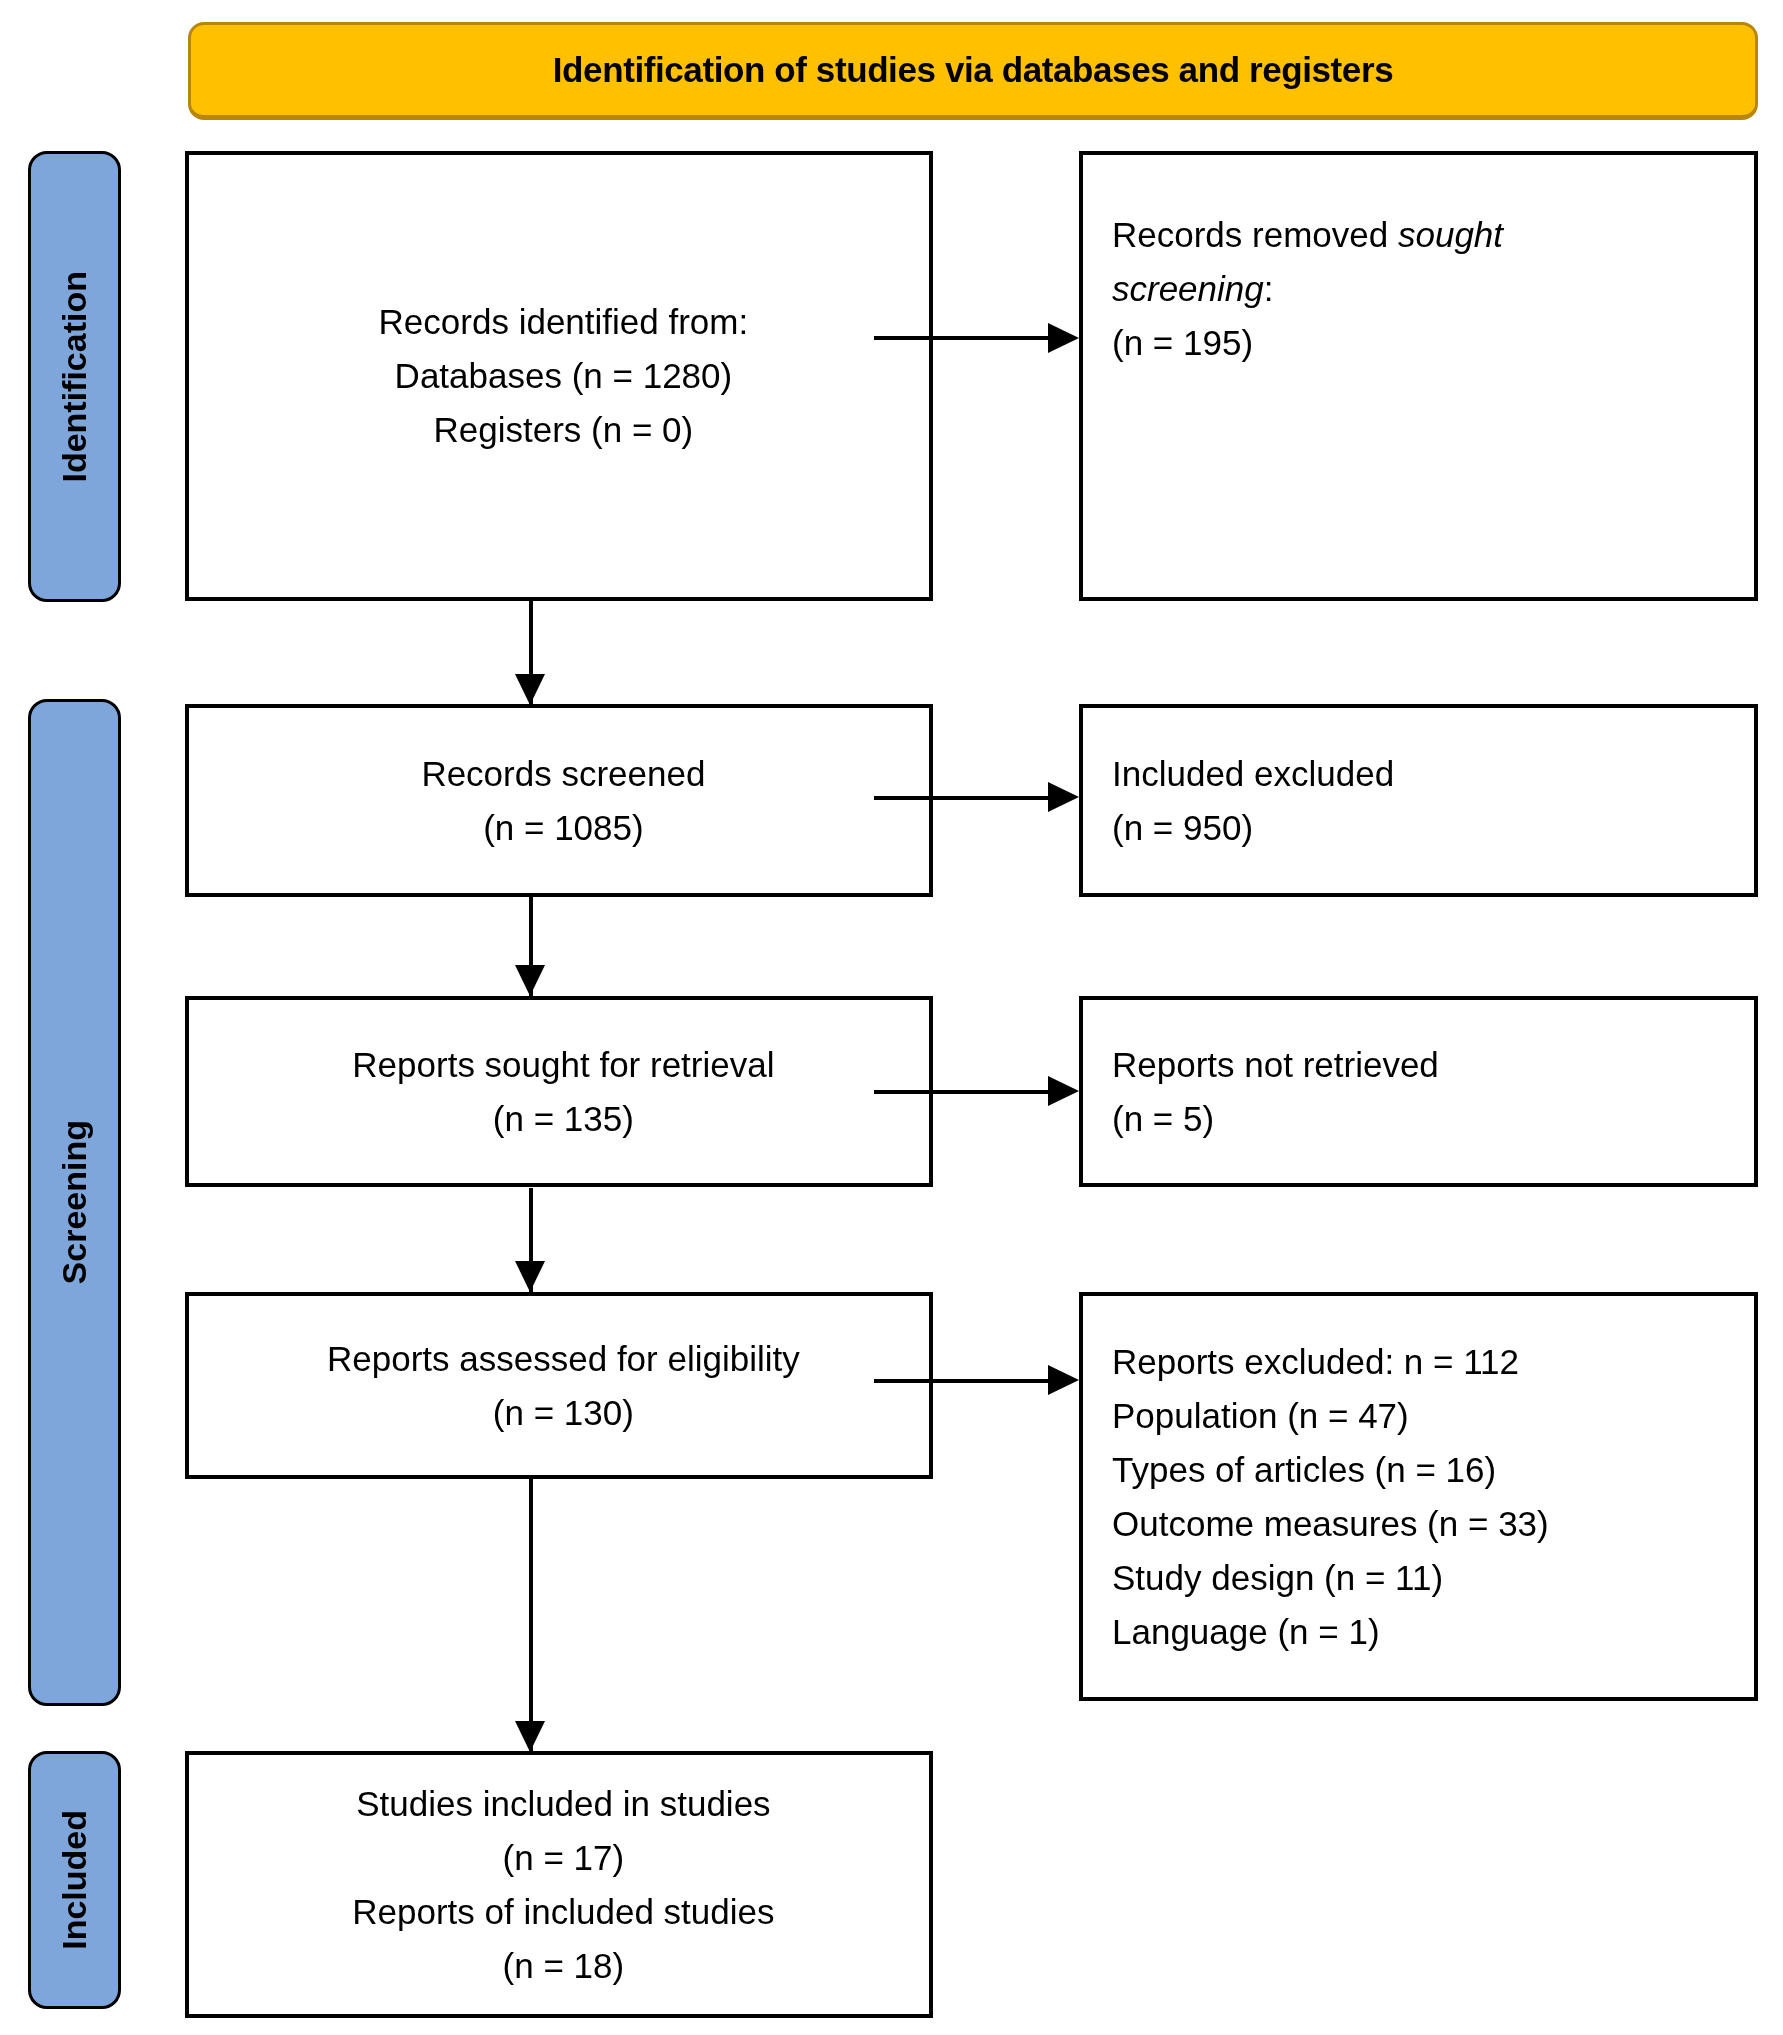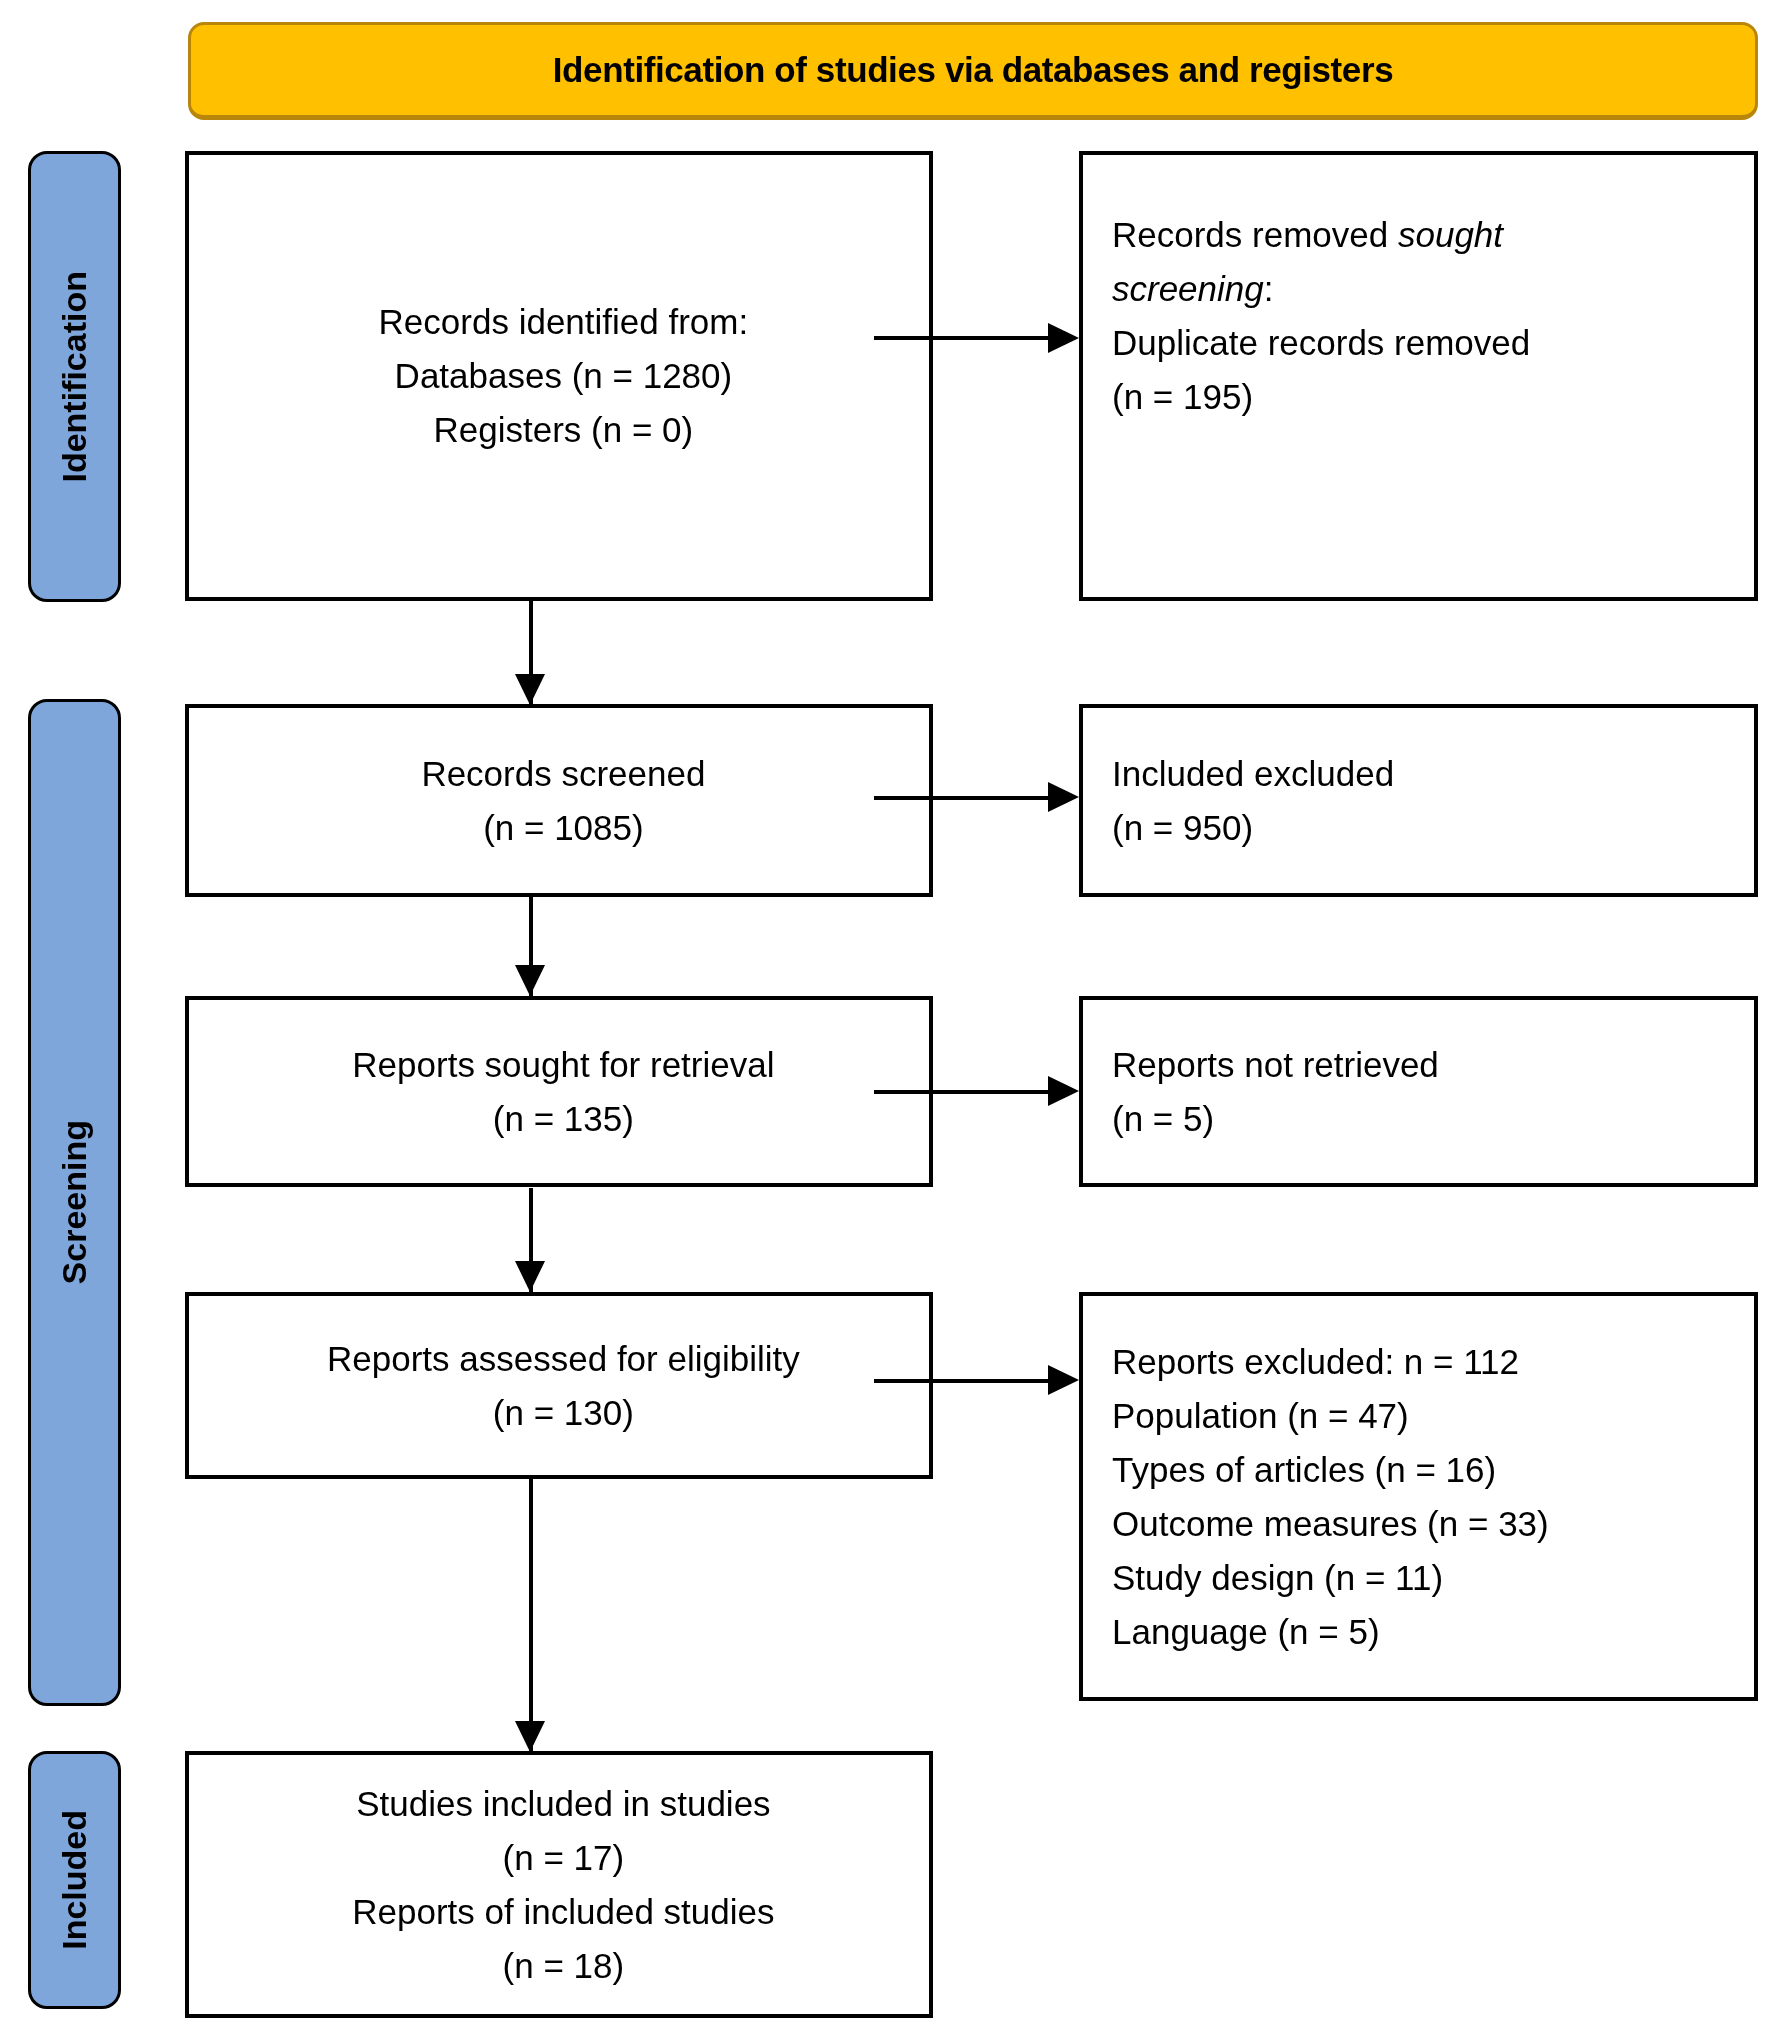--- a/index.html
+++ b/index.html
@@ -83,21 +83,20 @@
 
   <div class="fbox colL" style="top:151px;height:450px;">
     <div class="ln">Records identified from:</div>
     <div class="ln">Databases (n = 1280)</div>
     <div class="ln">Registers (n = 0)</div>
   </div>
 
   <div class="fbox colR top-anchor" style="top:151px;height:450px;">
     <div class="ln"><span>Records removed </span><span class="it">sought</span></div>
     <div class="ln"><span class="it">screening</span><span>:</span></div>
-    <div class="ln">Duplicate records removed</div>
     <div class="ln">(n = 195)</div>
   </div>
 
   <div class="fbox colL" style="top:704px;height:193px;">
     <div class="ln">Records screened</div>
     <div class="ln">(n = 1085)</div>
   </div>
 
   <div class="fbox colR" style="top:704px;height:193px;">
     <div class="ln">Included excluded</div>
@@ -118,21 +117,21 @@
     <div class="ln">Reports assessed for eligibility</div>
     <div class="ln">(n = 130)</div>
   </div>
 
   <div class="fbox colR" style="top:1292px;height:409px;">
     <div class="ln">Reports excluded: n = 112</div>
     <div class="ln">Population (n = 47)</div>
     <div class="ln">Types of articles (n = 16)</div>
     <div class="ln">Outcome measures (n = 33)</div>
     <div class="ln">Study design (n = 11)</div>
-    <div class="ln">Language (n = 5)</div>
+    <div class="ln">Language (n = 1)</div>
   </div>
 
   <div class="fbox colL" style="top:1751px;height:267px;">
     <div class="ln">Studies included in studies</div>
     <div class="ln">(n = 17)</div>
     <div class="ln">Reports of included studies</div>
     <div class="ln">(n = 18)</div>
   </div>
 
   <div class="vline" style="top:601px;height:103px;"></div>

